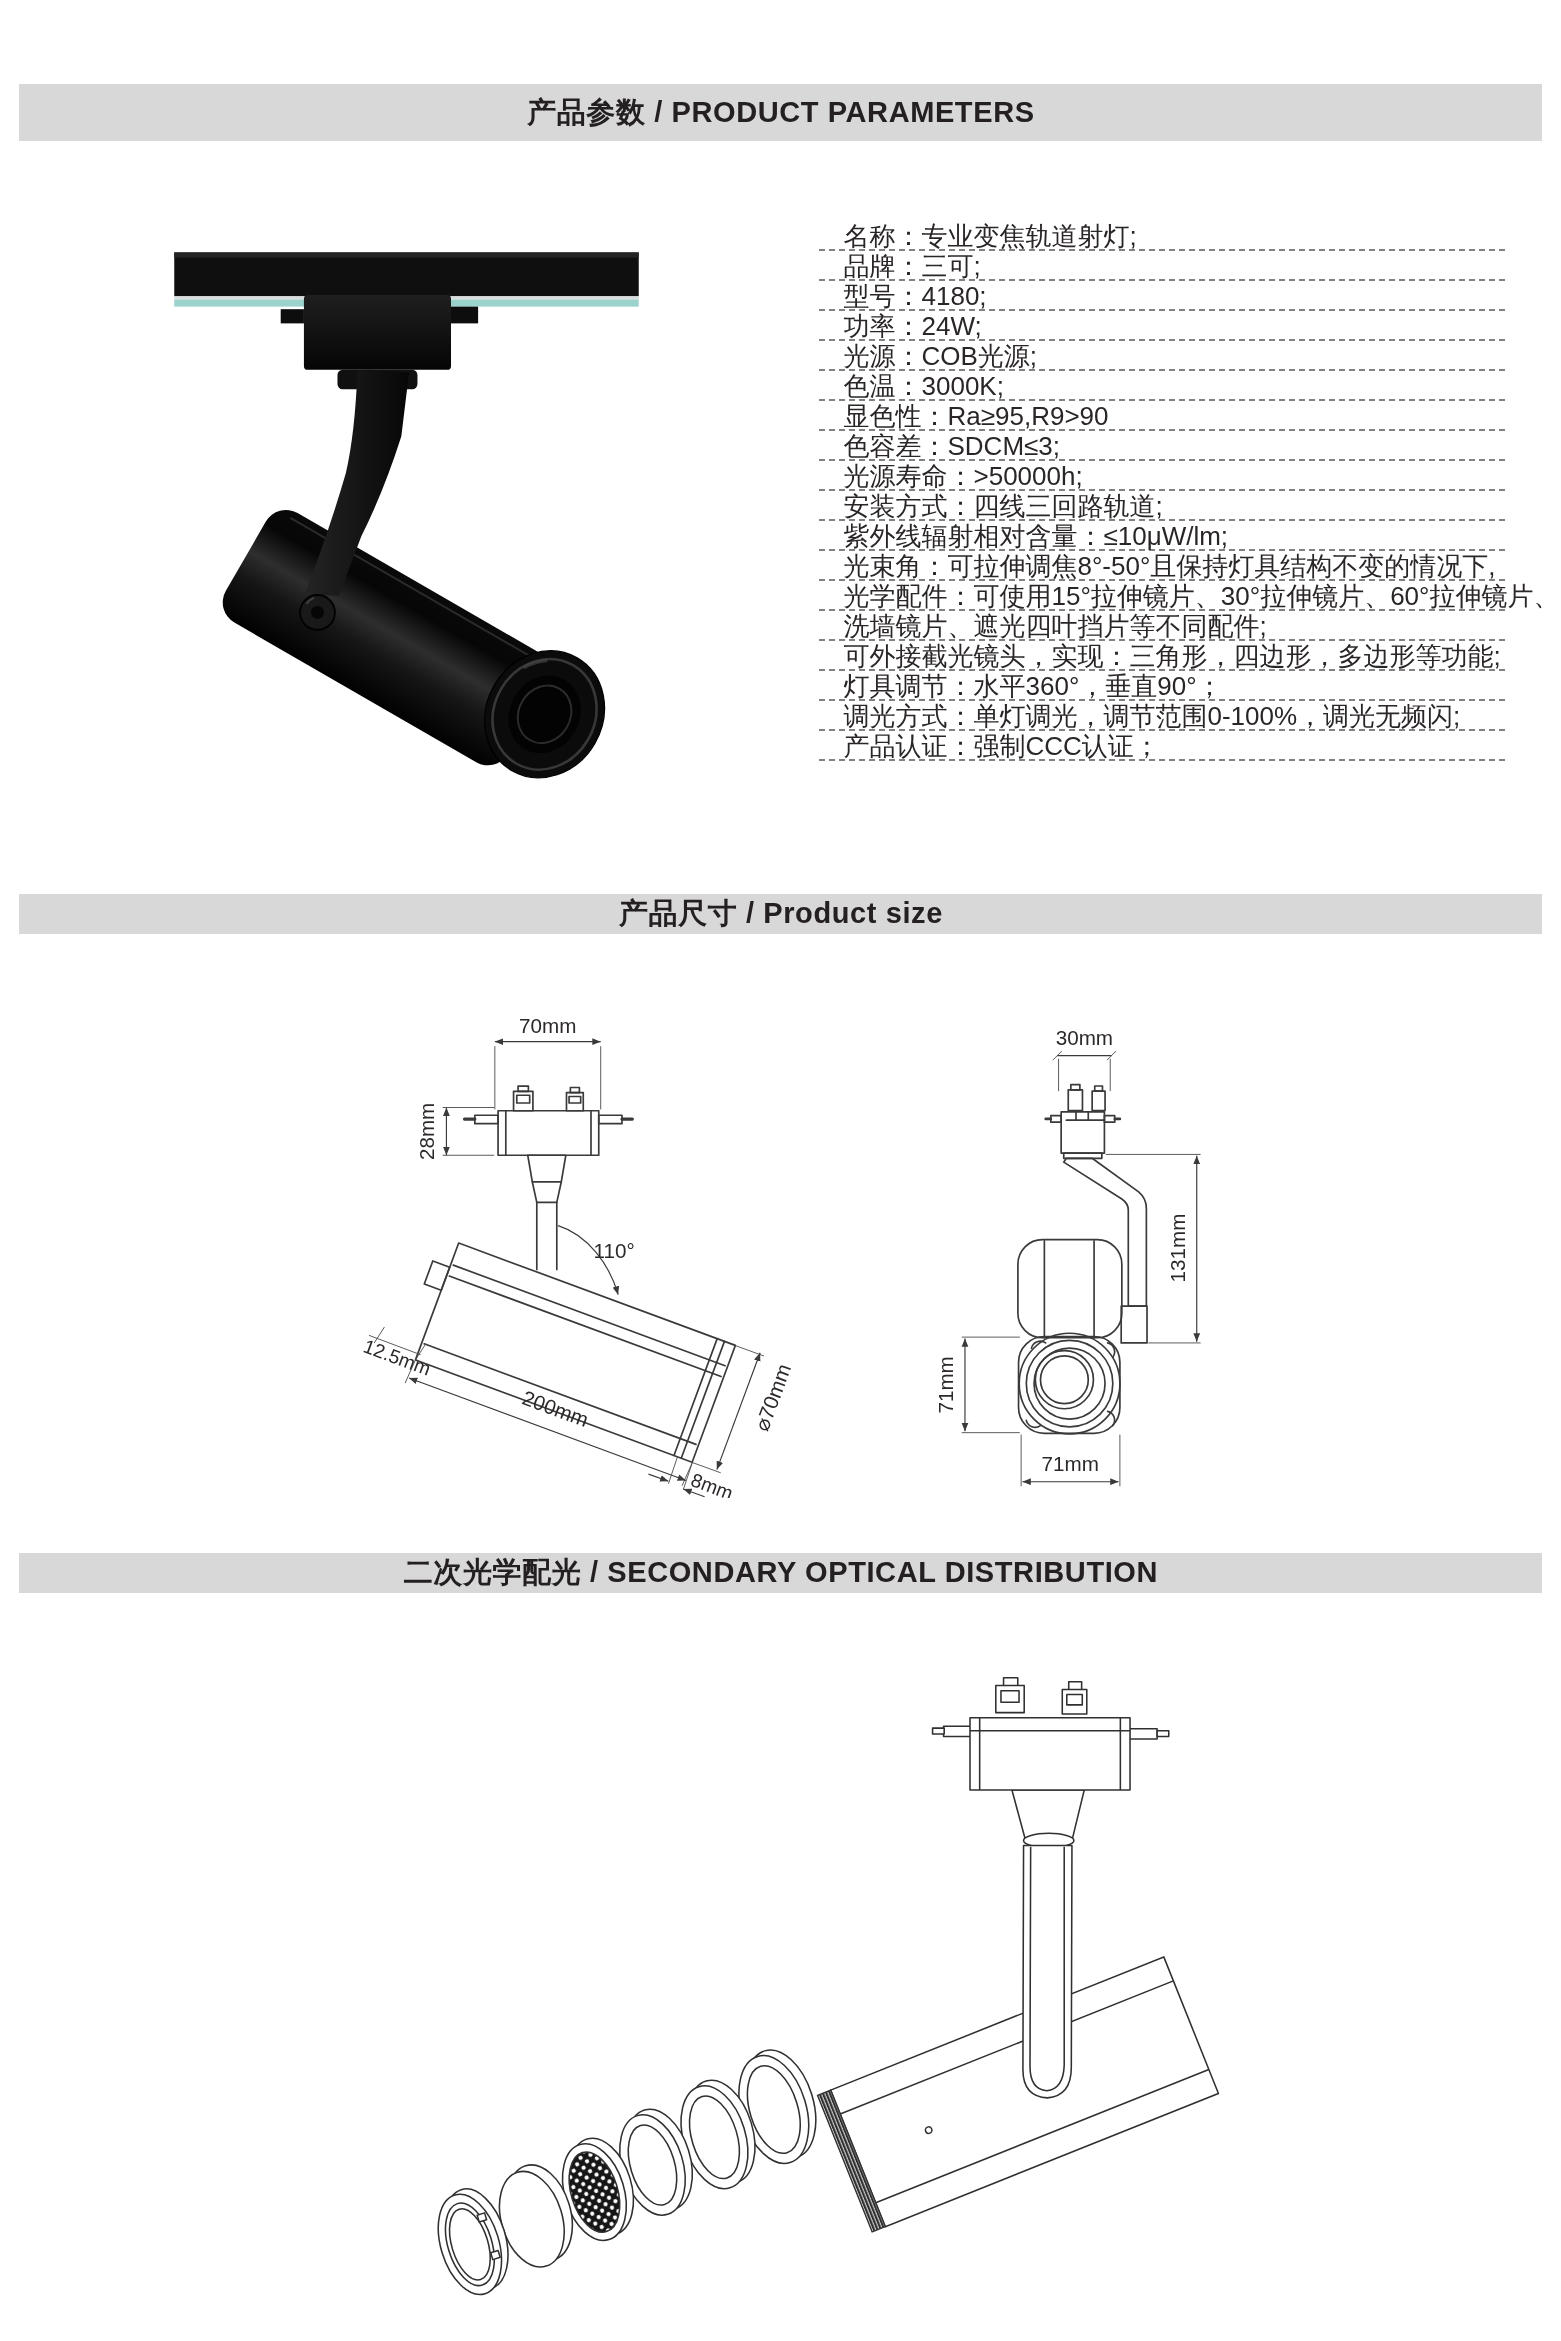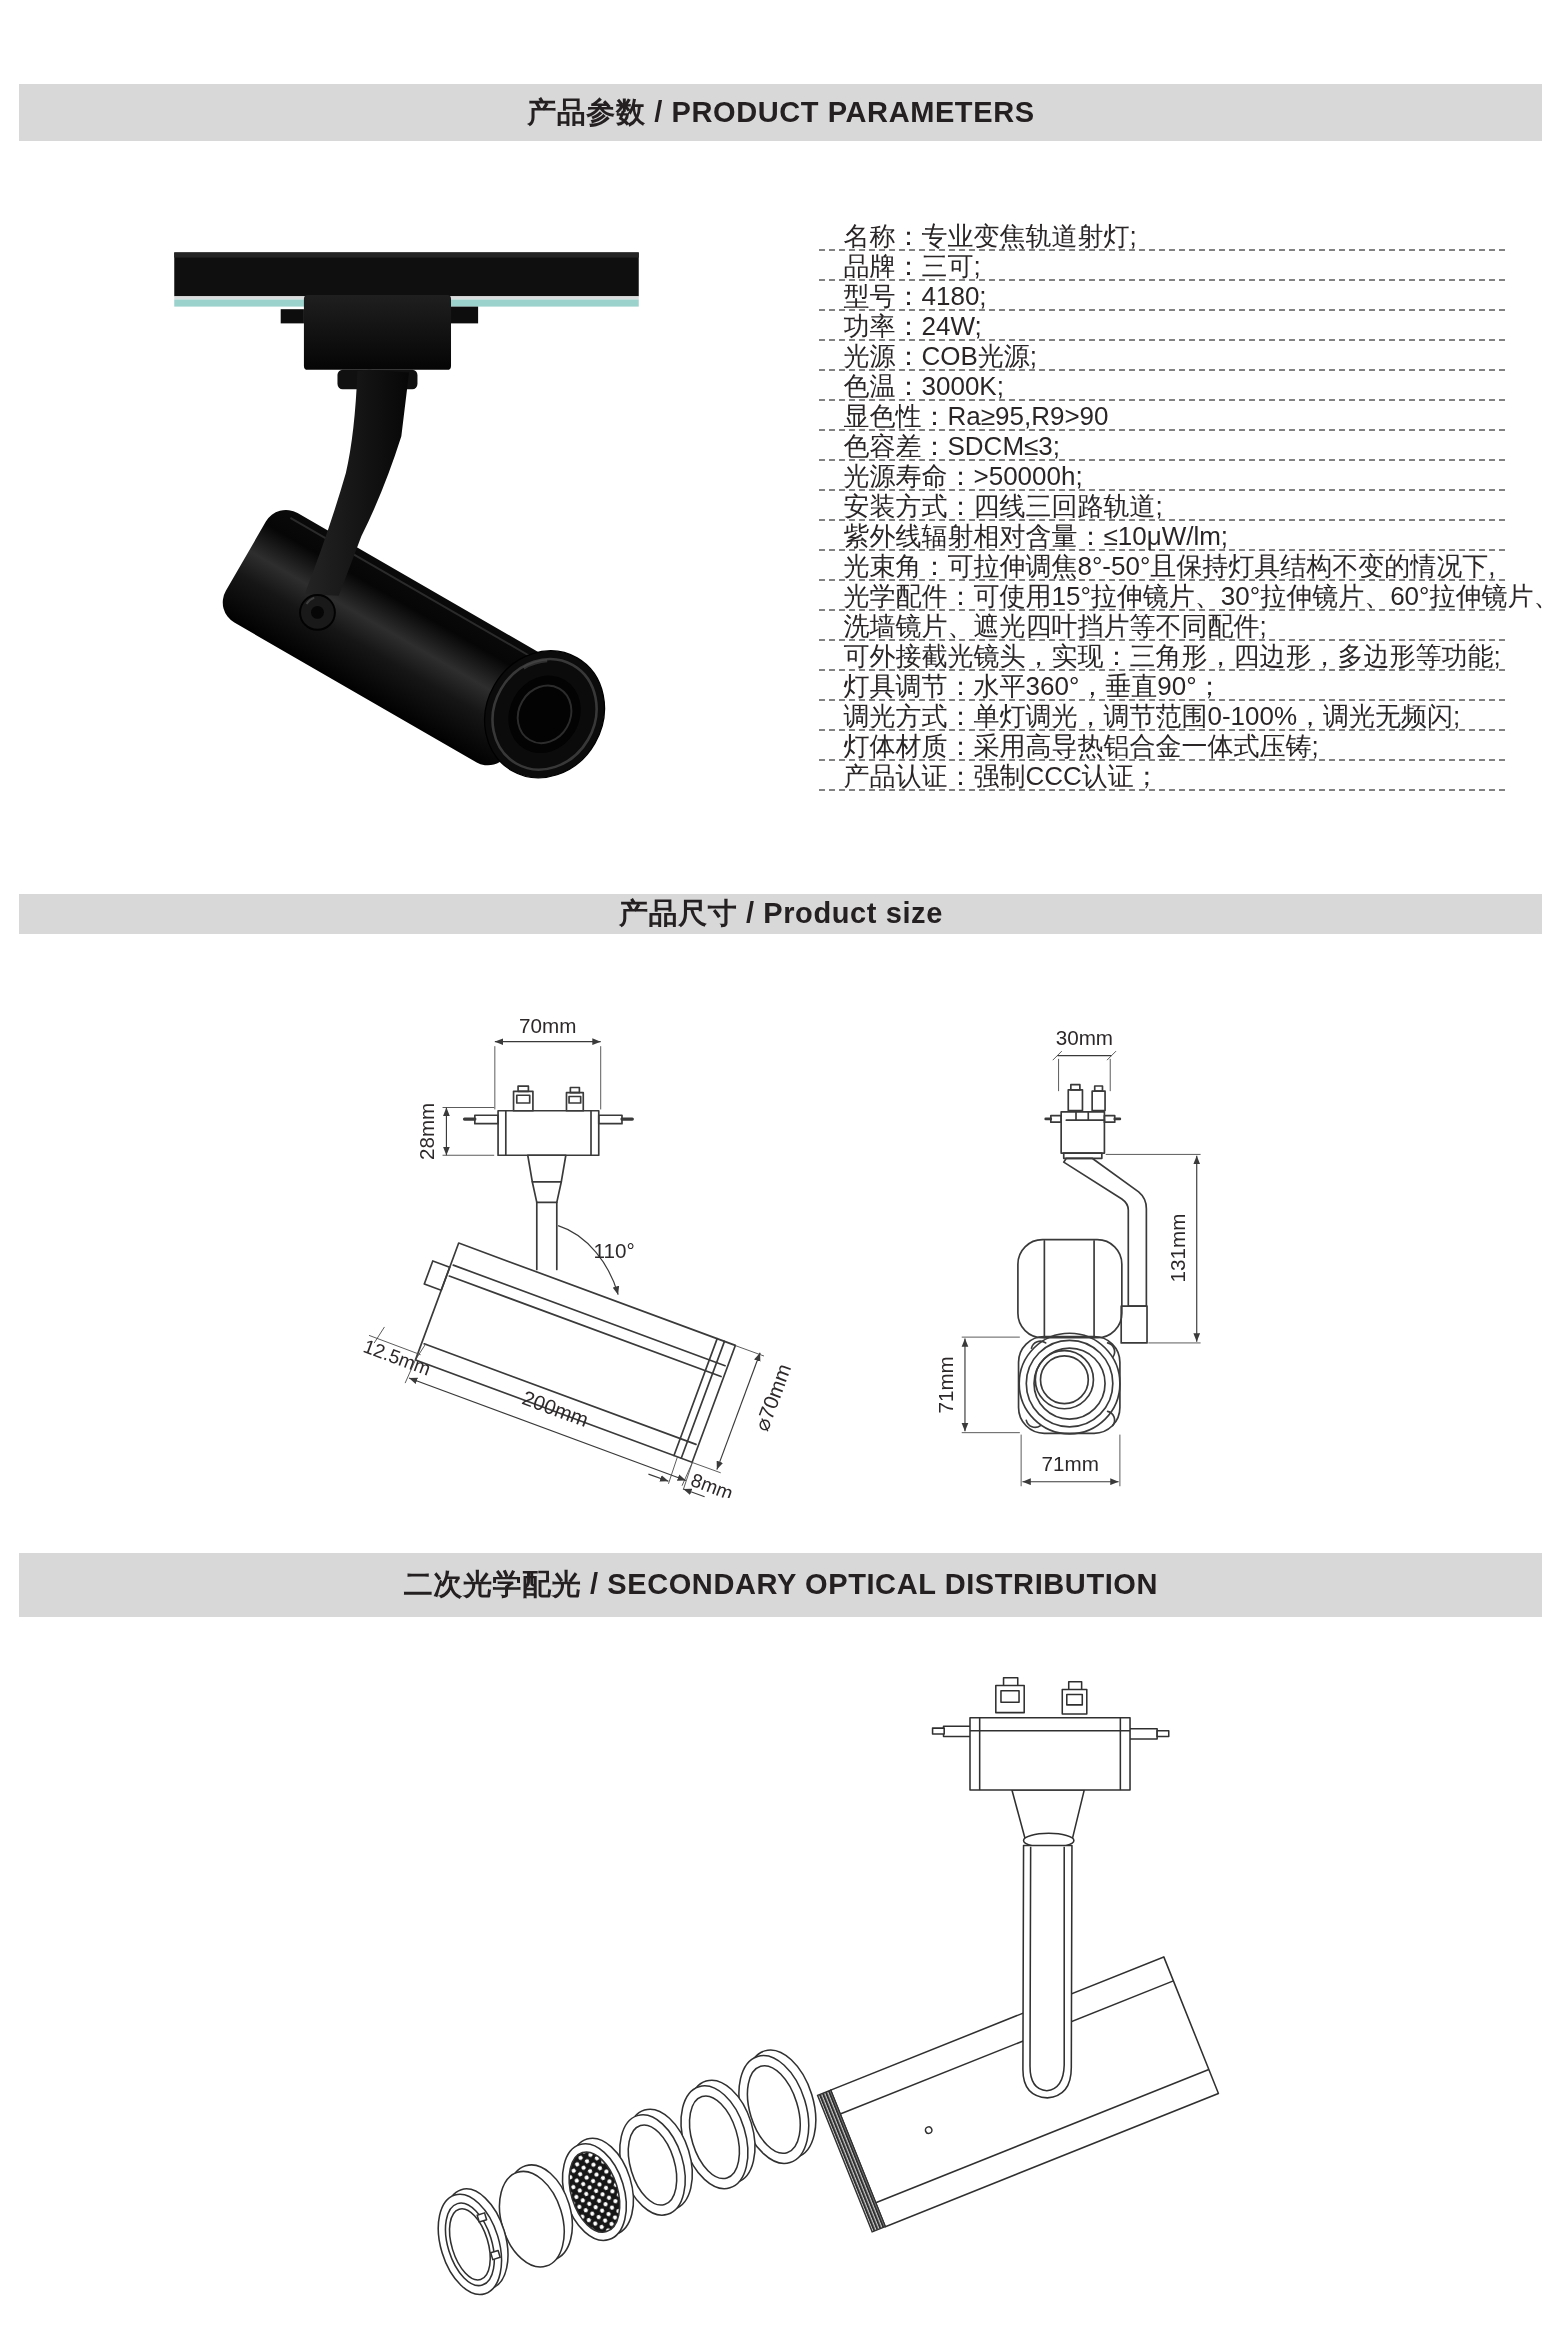--- a/index.html
+++ b/index.html
@@ -3,21 +3,21 @@
 <meta charset="utf-8">
 <style>
   html,body{margin:0;padding:0;background:#ffffff;}
   .page{position:relative;width:1562px;height:2342px;background:#fff;overflow:hidden;
         font-family:"Liberation Sans","DejaVu Sans",sans-serif;color:#262223;margin-top:39px;}
   .band{position:absolute;left:19.4px;width:1523px;background:#d8d8d8;display:flex;
         align-items:center;justify-content:center;font-weight:bold;color:#242021;
         font-size:29px;letter-spacing:0.6px;white-space:pre;}
   .band-1{top:45px;height:57px;}
   .band-2{top:855px;height:40px;}
-  .band-3{top:1514px;height:64px;}
+  .band-3{top:1514px;height:40px;}
   .photo-wrap{position:absolute;left:142px;top:194px;width:529px;height:613px;}
   .params{position:absolute;left:819px;top:182px;width:686px;}
   .param-row{height:28px;line-height:30px;border-bottom:2.6px dashed #828282;
              font-size:26px;padding-left:24.5px;white-space:nowrap;color:#2a2627;}
   .svgdraw{position:absolute;}
   .sv-side{left:361px;top:962px;}
   .sv-front{left:923px;top:968px;}
   .sv-expl{left:387px;top:1582px;}
   svg text{font-family:"Liberation Sans","DejaVu Sans",sans-serif;fill:#2d292a;stroke:none;}
   .ln{stroke:#3a3a3a;stroke-width:2.6;fill:none;stroke-linecap:round;stroke-linejoin:round;}
@@ -102,21 +102,20 @@
     <div class="param-row">色容差：SDCM≤3;</div>
     <div class="param-row">光源寿命：&gt;50000h;</div>
     <div class="param-row">安装方式：四线三回路轨道;</div>
     <div class="param-row">紫外线辐射相对含量：≤10μW/lm;</div>
     <div class="param-row">光束角：可拉伸调焦8°-50°且保持灯具结构不变的情况下,</div>
     <div class="param-row">光学配件：可使用15°拉伸镜片、30°拉伸镜片、60°拉伸镜片、</div>
     <div class="param-row">洗墙镜片、遮光四叶挡片等不同配件;</div>
     <div class="param-row">可外接截光镜头，实现：三角形，四边形，多边形等功能;</div>
     <div class="param-row">灯具调节：水平360°，垂直90°；</div>
     <div class="param-row">调光方式：单灯调光，调节范围0-100%，调光无频闪;</div>
-    <div class="param-row">灯体材质：采用高导热铝合金一体式压铸;</div>
     <div class="param-row">产品认证：强制CCC认证；</div>
   </div>
 
   <div class="band band-2">
     <span>产品尺寸 / Product size</span>
   </div>
 
   <svg class="svgdraw sv-side" width="491" height="497" viewBox="0 0 760 770">
     <defs>
       <marker id="arw" viewBox="0 0 10 8" refX="10" refY="4" markerWidth="13" markerHeight="11" orient="auto-start-reverse" markerUnits="userSpaceOnUse">

